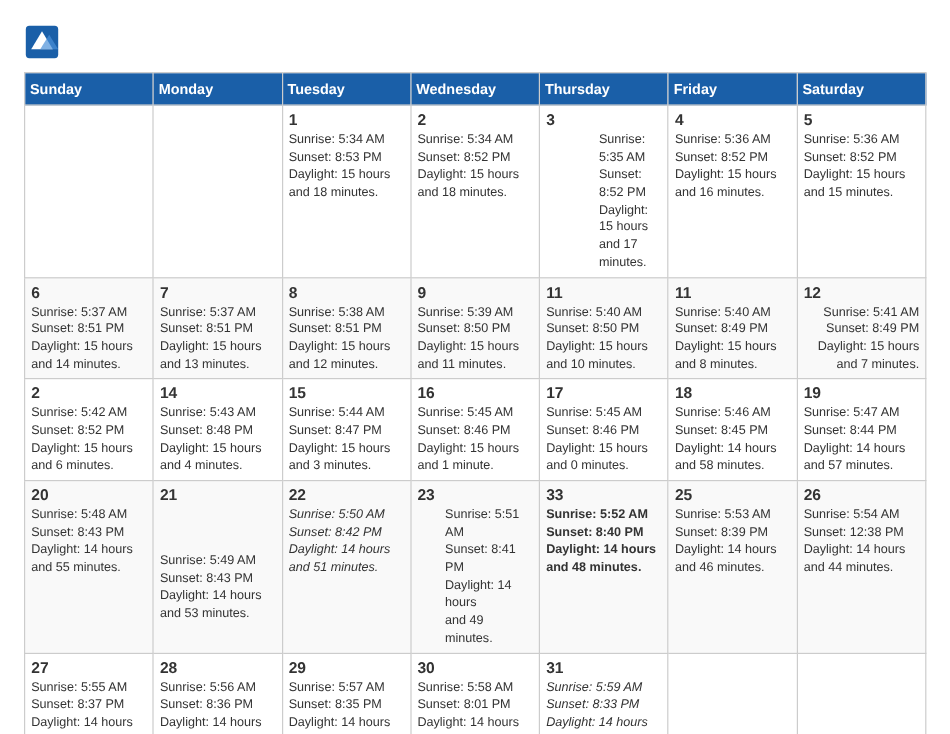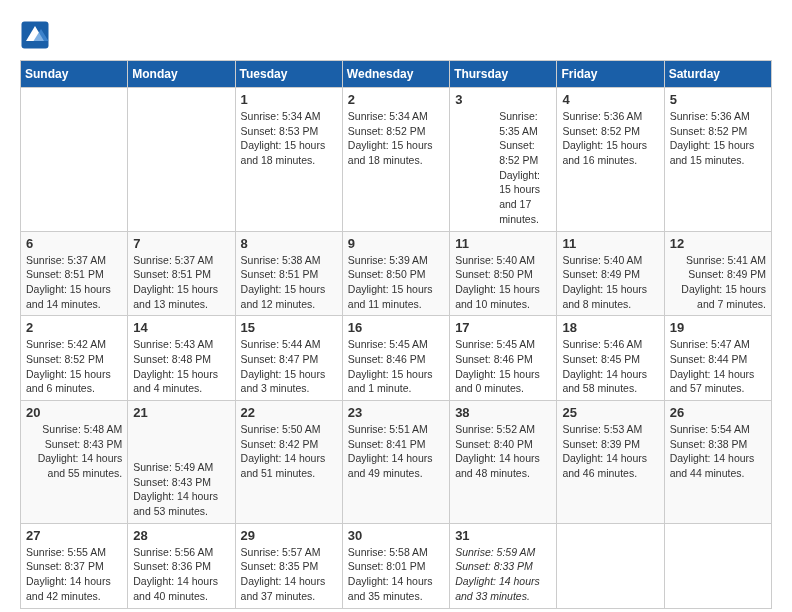--- a/index.html
+++ b/index.html
@@ -256,64 +256,64 @@
           <div class="day-number">19</div>
           <div class="day-info" style="white-space: pre-line;">Sunrise: 5:47 AM
 Sunset: 8:44 PM
 Daylight: 14 hours
 and 57 minutes.</div>
         </td>
       </tr>
       <tr>
         <td>
           <div class="day-number">20</div>
-          <div class="day-info" style="white-space: pre-line; text-align: right;">Sunrise: 5:48 AM
+          <div class="day-info" style="white-space: pre-line;">Sunrise: 5:48 AM
 Sunset: 8:43 PM
 Daylight: 14 hours
 and 55 minutes.</div>
         </td>
         <td>
           <div class="day-number">21</div>
           <div class="day-info" style="white-space: pre-line; margin-top: 40px;">Sunrise: 5:49 AM
 Sunset: 8:43 PM
 Daylight: 14 hours
 and 53 minutes.</div>
         </td>
         <td>
           <div class="day-number">22</div>
-          <div class="day-info" style="white-space: pre-line;">Sunrise: 5:50 AM
+          <div class="day-info" style="white-space: pre-line; font-style: italic;">Sunrise: 5:50 AM
 Sunset: 8:42 PM
 Daylight: 14 hours
 and 51 minutes.</div>
         </td>
         <td>
           <div class="day-number">23</div>
-          <div class="day-info" style="white-space: pre-line;">Sunrise: 5:51 AM
+          <div class="day-info" style="white-space: pre-line; margin-left: 23px;">Sunrise: 5:51 AM
 Sunset: 8:41 PM
 Daylight: 14 hours
 and 49 minutes.</div>
         </td>
         <td>
-          <div class="day-number">38</div>
-          <div class="day-info" style="white-space: pre-line;">Sunrise: 5:52 AM
+          <div class="day-number">33</div>
+          <div class="day-info" style="white-space: pre-line; font-weight: bold;">Sunrise: 5:52 AM
 Sunset: 8:40 PM
 Daylight: 14 hours
 and 48 minutes.</div>
         </td>
         <td>
           <div class="day-number">25</div>
           <div class="day-info" style="white-space: pre-line;">Sunrise: 5:53 AM
 Sunset: 8:39 PM
 Daylight: 14 hours
 and 46 minutes.</div>
         </td>
         <td>
           <div class="day-number">26</div>
           <div class="day-info" style="white-space: pre-line;">Sunrise: 5:54 AM
-Sunset: 8:38 PM
+Sunset: 12:38 PM
 Daylight: 14 hours
 and 44 minutes.</div>
         </td>
       </tr>
       <tr>
         <td>
           <div class="day-number">27</div>
           <div class="day-info" style="white-space: pre-line;">Sunrise: 5:55 AM
 Sunset: 8:37 PM
 Daylight: 14 hours

